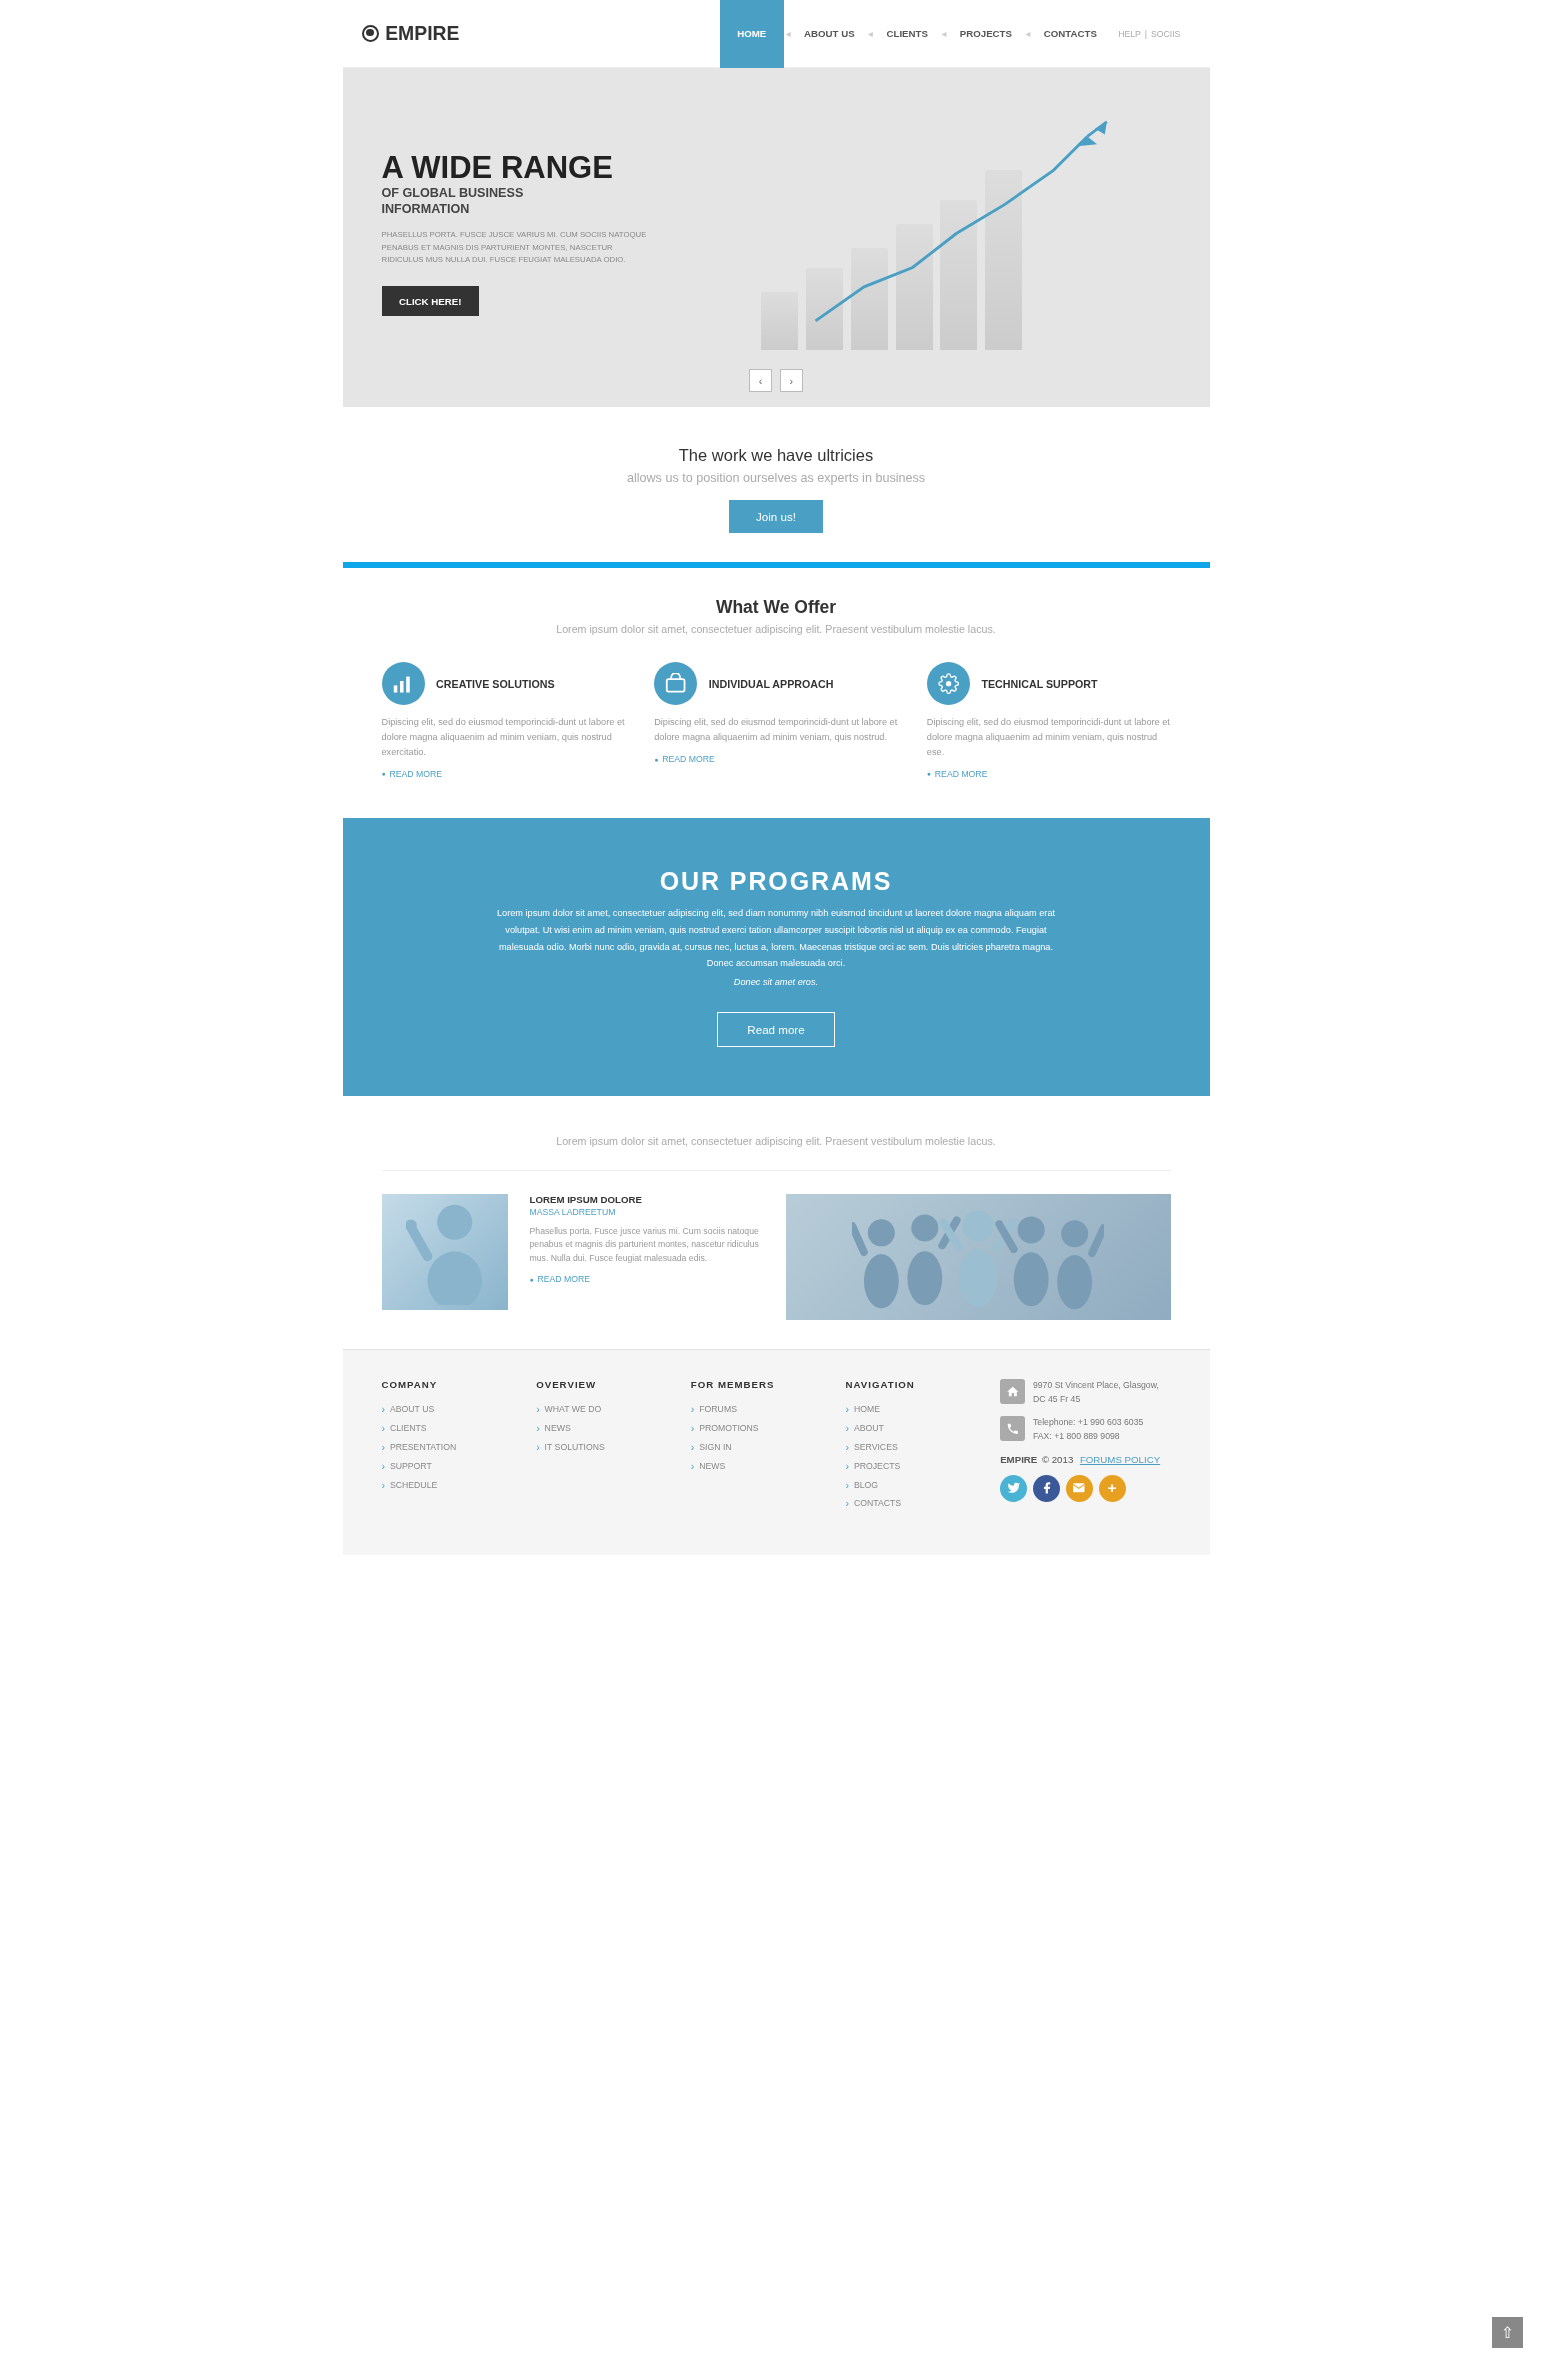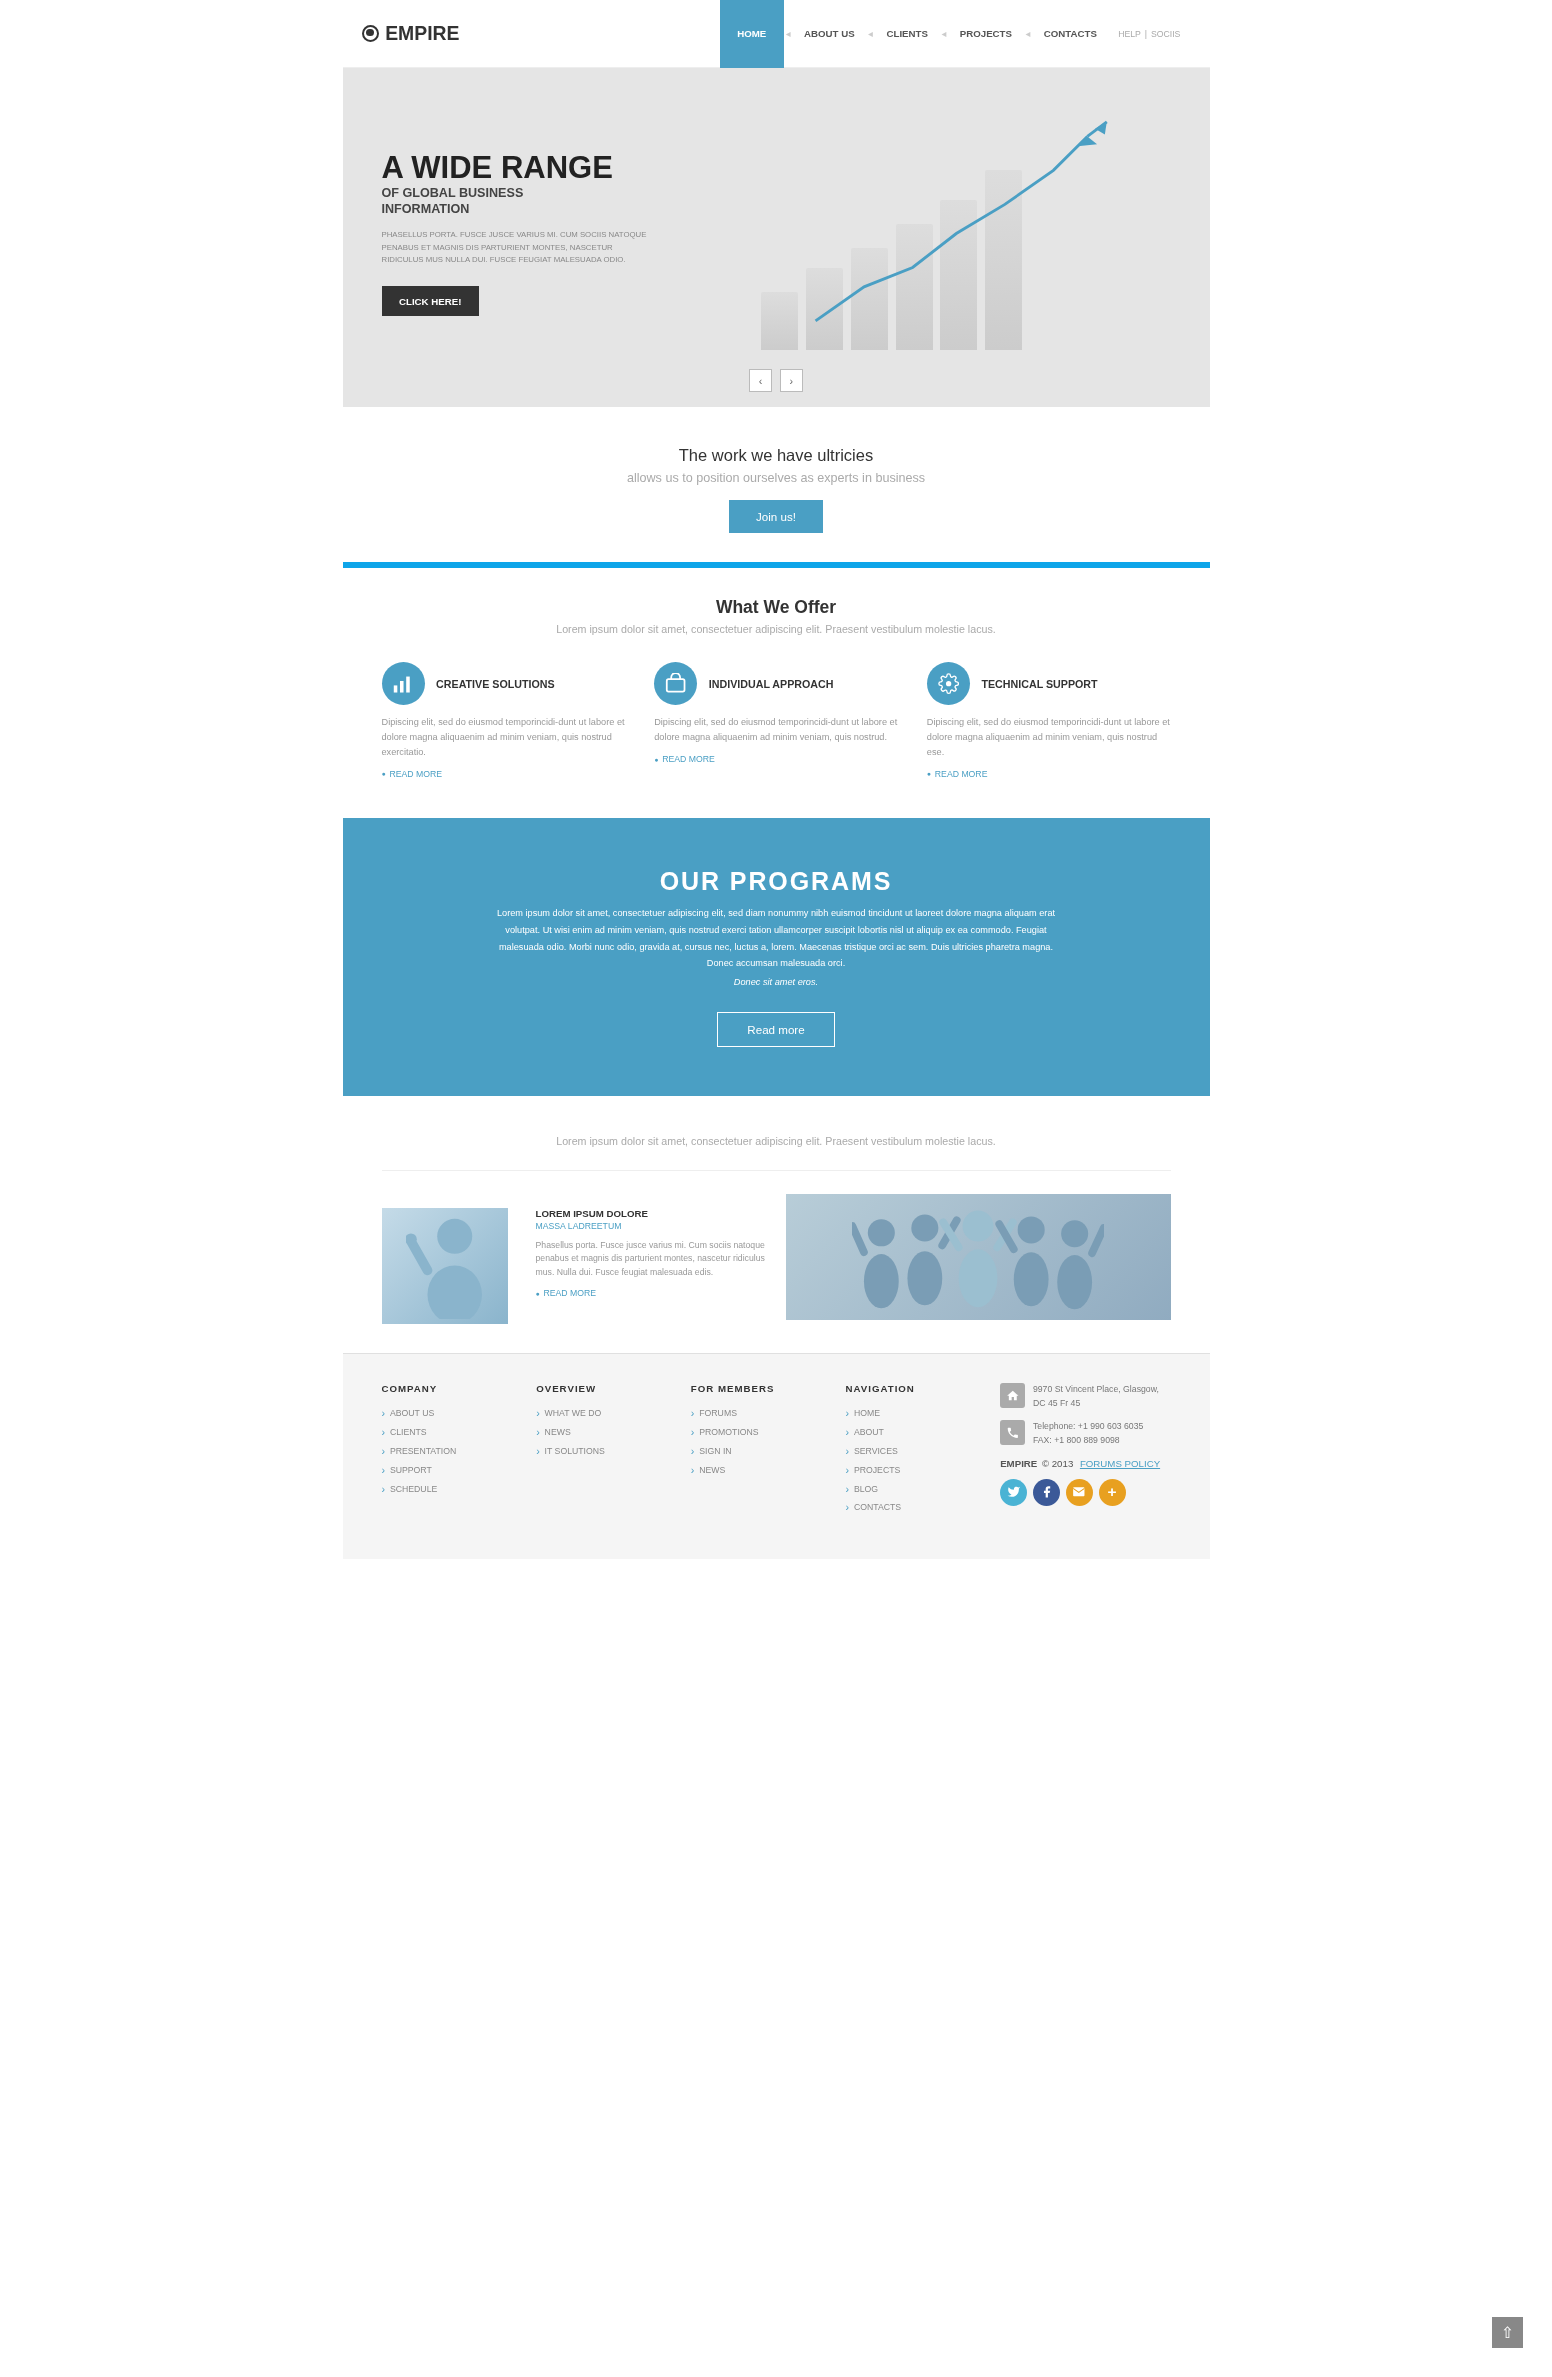--- a/index.html
+++ b/index.html
@@ -150,21 +150,21 @@
   <h2 style="font-size:25px;font-weight:900;text-transform:uppercase;letter-spacing:1.9px;margin-bottom:9.7px;">OUR PROGRAMS</h2>
   <p style="font-size:9.2px;line-height:1.8;max-width:582px;margin:0 auto 5.8px;">Lorem ipsum dolor sit amet, consectetuer adipiscing elit, sed diam nonummy nibh euismod tincidunt ut laoreet dolore magna aliquam erat volutpat. Ut wisi enim ad minim veniam, quis nostrud exerci tation ullamcorper suscipit lobortis nisl ut aliquip ex ea commodo. Feugiat malesuada odio. Morbi nunc odio, gravida at, cursus nec, luctus a, lorem. Maecenas tristique orci ac sem. Duis ultricies pharetra magna. Donec accumsan malesuada orci.</p>
   <p style="font-size:9.2px;margin-bottom:25px;font-style:italic;">Donec sit amet eros.</p>
   <button style="background:transparent;border:1px solid #fff;color:#fff;padding:9.7px 29px;font-size:11.6px;cursor:pointer;">Read more</button>
 </section>
 
 <section style="padding:39px 39px 29px;">
   <p style="text-align:center;font-size:10.7px;color:#aaa;margin-bottom:23px;">Lorem ipsum dolor sit amet, consectetuer adipiscing elit. Praesent vestibulum molestie lacus.</p>
   <div style="display:grid;grid-template-columns:1fr 1fr;gap:19.4px;border-top:1px solid #eee;padding-top:23px;">
 
-    <div style="display:flex;gap:28px;margin-top:14px;">
+    <div style="display:flex;gap:22px;">
       <div style="width:126px;height:116px;flex-shrink:0;background:linear-gradient(135deg,#c5dbe8,#8ab4cc);display:flex;align-items:center;justify-content:center;overflow:hidden;">
 
         <svg width="78" height="107" viewBox="0 0 80 110">
           <circle cx="50" cy="25" r="18" fill="#8ab4cc"></circle>
           <ellipse cx="50" cy="85" rx="28" ry="30" fill="#8ab4cc"></ellipse>
 
           <line x1="22" y1="60" x2="5" y2="30" stroke="#8ab4cc" stroke-width="10" stroke-linecap="round"></line>
           <circle cx="5" cy="28" r="6" fill="#8ab4cc"></circle>
         </svg>
       </div>

